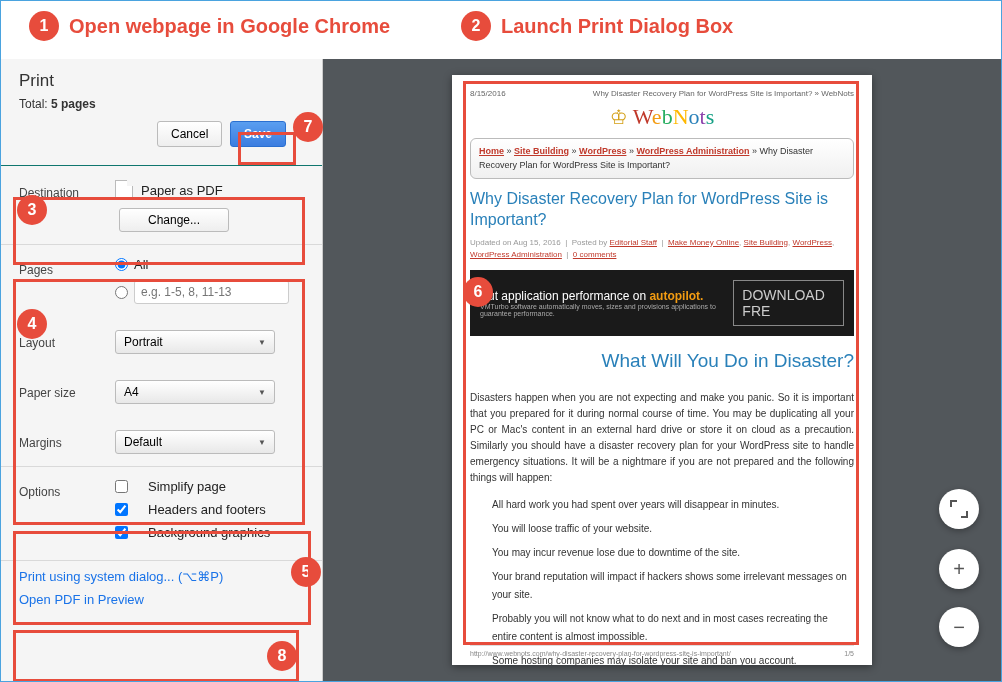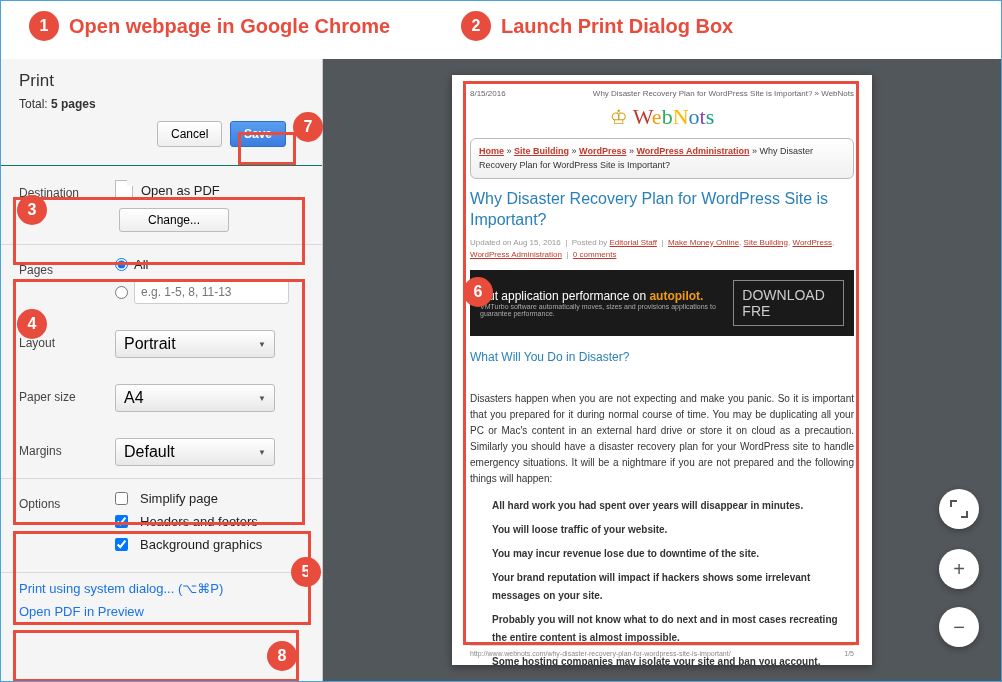--- a/index.html
+++ b/index.html
@@ -20,48 +20,48 @@
 .sb-buttons { text-align: right; padding: 10px 18px; }
 .btn { display: inline-block; padding: 5px 13px; font-size: 12px; border: 1px solid #bbb; border-radius: 3px; background: linear-gradient(#fff,#eee); cursor: pointer; margin-left: 4px; }
 .btn-primary { background: linear-gradient(#5a9ef0,#3b7de0); border-color: #2a6fd0; color: #fff; font-weight: bold; }
 
 .sb-row { display: flex; align-items: flex-start; padding: 8px 18px; gap: 12px; }
 .sb-label { width: 84px; font-size: 12px; color: #444; padding-top: 6px; flex-shrink: 0; }
 .sb-ctrl { flex: 1; }
 .dest-line { display: flex; align-items: center; gap: 8px; font-size: 13px; color: #222; }
 .pdf-ic { width: 18px; height: 20px; border: 1px solid #bbb; background: #fff; position: relative; }
 .pdf-ic::after { content:''; position:absolute; top:-1px; right:-1px; border-right: 6px solid #f5f5f5; border-top: 6px solid #f5f5f5; width:0; height:0; }
-.select { width: 160px; padding: 4px 8px; font-size: 16px; border: 1px solid #bbb; border-radius: 3px; background: linear-gradient(#fff,#e8e8e8); cursor: pointer; display: flex; justify-content: space-between; align-items: center; }
+.select { width: 160px; padding: 4px 8px; font-size: 12px; border: 1px solid #bbb; border-radius: 3px; background: linear-gradient(#fff,#e8e8e8); cursor: pointer; display: flex; justify-content: space-between; align-items: center; }
 .select::after { content: '▼'; font-size: 8px; color: #555; }
 .radio { display: flex; align-items: center; gap: 6px; font-size: 13px; color: #222; margin-bottom: 8px; }
 .radio input { margin: 0; }
 .range-input { width: 155px; padding: 4px 6px; font-size: 12px; border: 1px solid #ccc; border-radius: 3px; color: #aaa; background: #fff; margin-left: 22px; }
-.check { display: flex; align-items: center; gap: 12px; font-size: 13px; color: #222; margin-bottom: 8px; }
+.check { display: flex; align-items: center; gap: 20px; font-size: 13px; color: #222; margin-bottom: 8px; }
 .hr { border-top: 1px solid #d9d9d9; margin: 4px 0; }
 .link { color: #1a73e8; font-size: 13px; padding: 4px 18px; cursor: pointer; }
 
 .preview { flex: 1; background: #52575b; position: relative; display:flex; align-items:center; justify-content:center; }
 .page { width: 420px; height: 590px; background: #fff; padding: 14px 18px; font-size: 10px; color: #333; position: relative; box-shadow: 0 2px 8px rgba(0,0,0,.4); overflow:hidden;}
 .pg-hdr { display:flex; justify-content:space-between; font-size:8px; color:#666; margin-bottom:6px;}
 .logo { text-align:center; font-family: Georgia, serif; font-size:22px; margin-bottom:8px; }
 .logo .w{color:#c0392b;} .logo .e{color:#f39c12;} .logo .b{color:#27ae60;} .logo .n{color:#FFB800;} .logo .o{color:#2980b9;} .logo .t{color:#8e44ad;} .logo .s{color:#16a085;}
 .crown { color:#d4a017; font-size:20px;}
 .bc-box { border:1px solid #bbb; border-radius:6px; padding:6px 8px; font-size:9px; background:linear-gradient(#fff,#f0f0f0); margin-bottom:10px; line-height:1.5;}
 .bc-box a{ color:#c0392b; text-decoration:underline; font-weight:bold;}
 .art-title { color:#2980b9; font-size:16px; font-weight:normal; margin-bottom:6px; line-height:1.3;}
 .meta { font-size:8px; color:#999; margin-bottom:4px; line-height:1.6;}
 .meta a{ color:#c0392b; text-decoration:underline;}
 .banner { background:#1a1a1a; color:#fff; padding:10px 10px; margin:8px 0 14px; position:relative; font-size:12px; display:flex; align-items:center; justify-content:space-between;}
 .banner .auto{ color:#f39c12; font-weight:bold;}
 .banner .sub { font-size:7px; color:#aaa; display:block;}
 .banner .dl { border:1px solid #888; padding:6px 8px; font-size:14px; color:#ccc;}
-.h2 { color:#2980b9; font-size:12px; margin-bottom:27px;}
+.h2 { color:#2980b9; font-size:19px; margin-bottom:18px;text-align:right;}
 .body-text { font-size:10px; line-height:1.6; text-align:justify; margin-bottom:10px;}
 .bullets { margin-left:22px; font-size:10px; line-height:1.8;}
-.bullets div { margin-bottom:6px;font-weight:bold;}
+.bullets div { margin-bottom:6px;}
 .pg-ftr { position:absolute; bottom:8px; left:18px; right:18px; display:flex; justify-content:space-between; font-size:7px; color:#888; border-top:1px solid #ddd; padding-top:4px;}
 
 .pv-ctrl { position:absolute; right:22px; width:40px; height:40px; background:#fff; border-radius:50%; display:flex; align-items:center; justify-content:center; box-shadow:0 2px 6px rgba(0,0,0,.3); cursor:pointer; color:#555; font-size:20px; z-index:5;}
 .pv-full { top:430px;} .pv-plus{ top:490px;} .pv-minus{ top:548px;}
 .full-ic { width:14px; height:14px; position:relative;}
 .full-ic::before,.full-ic::after{content:'';position:absolute;width:5px;height:5px;border:2px solid #555;}
 .full-ic::before{top:-2px;left:-2px;border-right:none;border-bottom:none;}
 .full-ic::after{bottom:-2px;right:-2px;border-left:none;border-top:none;}
 </style>
 </head>
@@ -91,21 +91,21 @@
           <span class="btn">Cancel</span>
           <span class="btn btn-primary">Save</span>
         </div>
       </div>
 
       <div class="sb-row" style="padding-top:14px;">
         <div class="sb-label">Destination</div>
         <div class="sb-ctrl">
           <div class="dest-line">
             <span class="pdf-ic"></span>
-            <span>Open as PDF</span>
+            <span>Paper as PDF</span>
           </div>
           <div style="margin-top:8px;">
             <span class="btn" style="padding:4px 28px;">Change...</span>
           </div>
         </div>
       </div>
       <div class="hr"></div>
 
       <div class="sb-row">
         <div class="sb-label">Pages</div>

